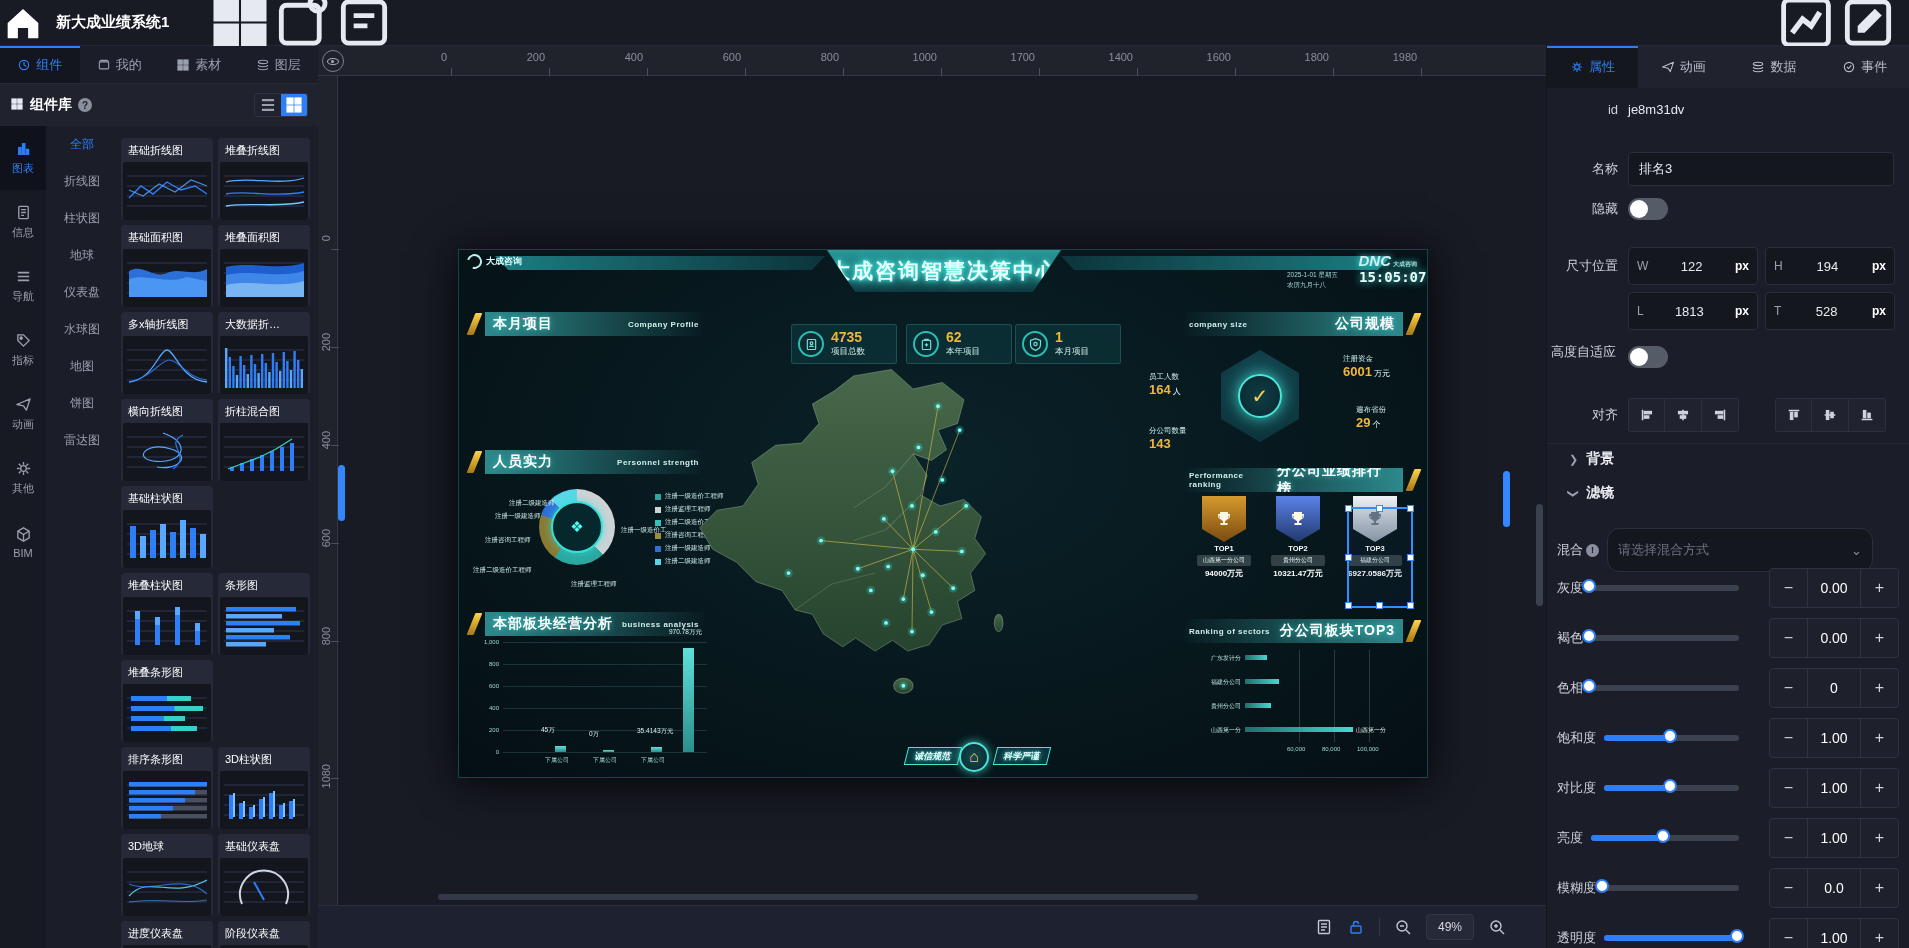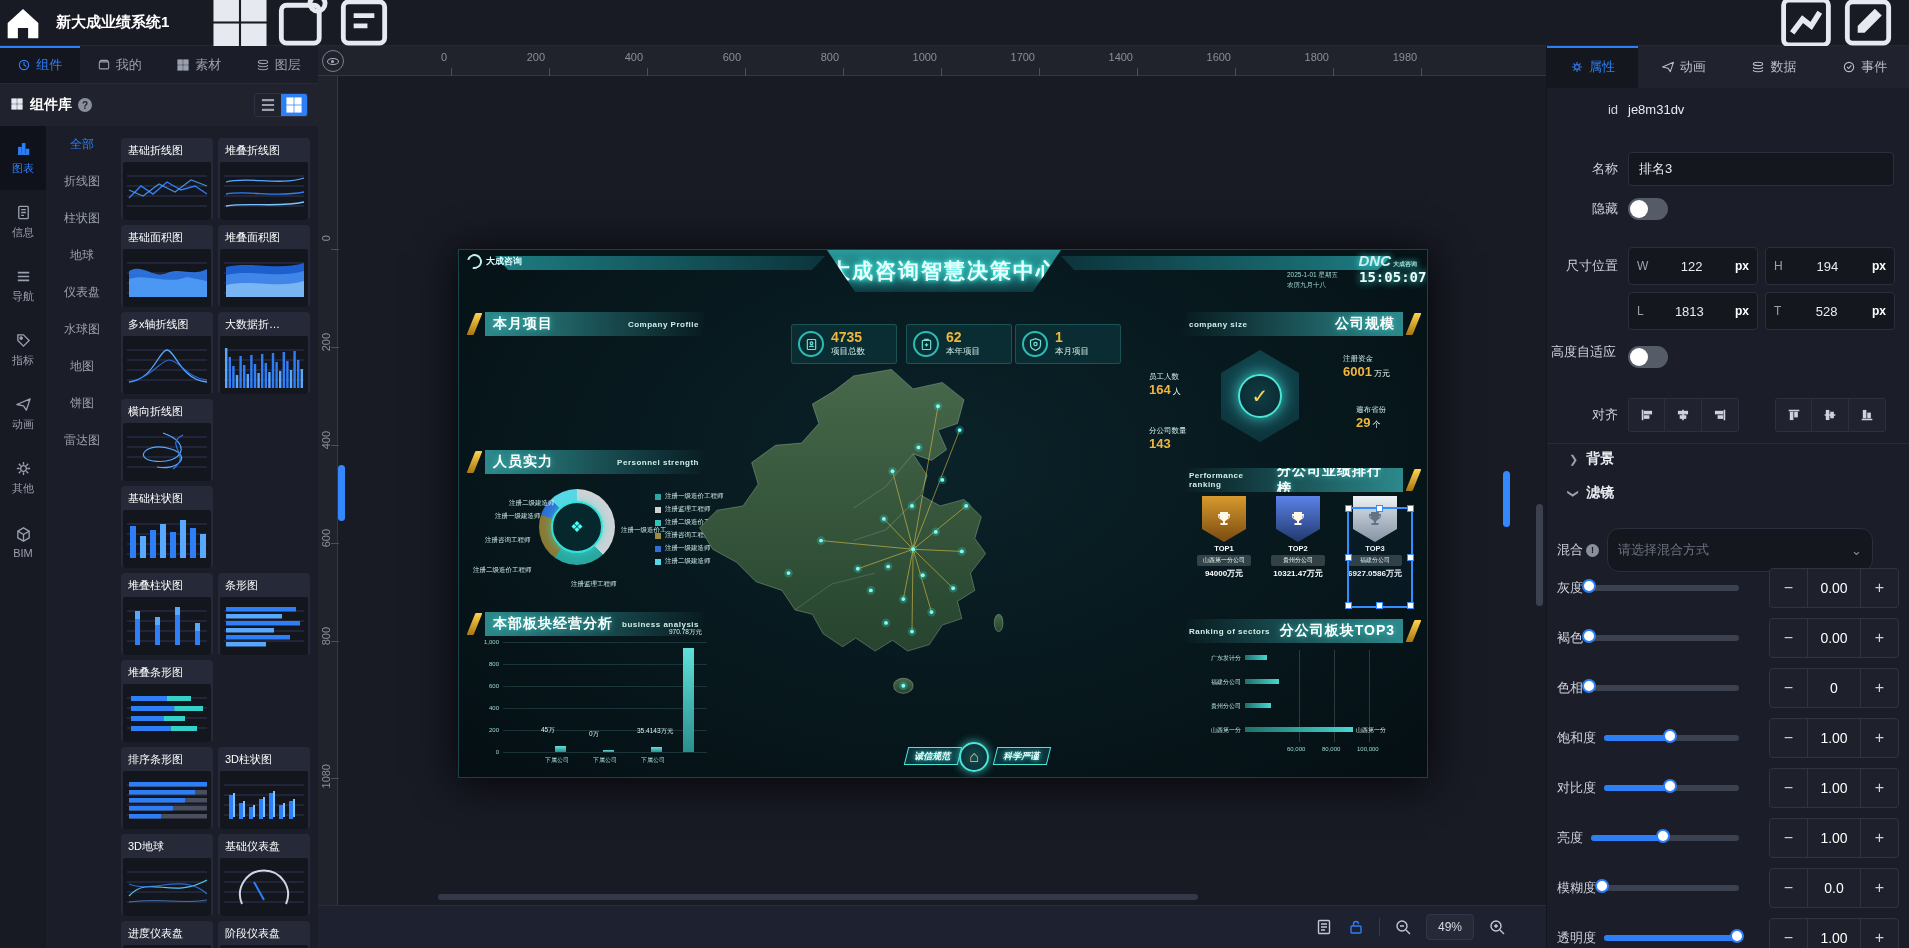--- a/index.html
+++ b/index.html
@@ -445,20 +445,41 @@
         <div class="thumb">
           <svg viewBox="0 0 88 54" width="100%" height="100%">
             <g stroke="#2f3550" stroke-width="1">
               <line x1="4" y1="12" x2="84" y2="12"></line>
               <line x1="4" y1="22" x2="84" y2="22"></line>
               <line x1="4" y1="32" x2="84" y2="32"></line>
               <line x1="4" y1="42" x2="84" y2="42"></line>
             </g>
             <path d="M40 8 C70 18,60 40,30 36 C10 33,24 16,48 24 C70 31,54 46,34 42" fill="none" stroke="#58a8ff" stroke-width="1.2"></path>
             <path d="M60 10 C40 20,70 30,50 44" fill="none" stroke="#2e7ef7" stroke-width="1.1"></path>
+          </svg>
+        </div>
+      </div>
+      <div class="card" style="left:100px;top:267px">
+        <div class="ct">折柱混合图</div>
+        <div class="thumb">
+          <svg viewBox="0 0 88 54" width="100%" height="100%">
+            <g stroke="#2f3550" stroke-width="1">
+              <line x1="4" y1="12" x2="84" y2="12"></line>
+              <line x1="4" y1="22" x2="84" y2="22"></line>
+              <line x1="4" y1="32" x2="84" y2="32"></line>
+              <line x1="4" y1="42" x2="84" y2="42"></line>
+            </g>
+            <rect x="10" y="42" width="4" height="4" fill="#2e7ef7"></rect>
+            <rect x="20" y="38" width="4" height="8" fill="#2e7ef7"></rect>
+            <rect x="30" y="34" width="4" height="12" fill="#2e7ef7"></rect>
+            <rect x="40" y="30" width="4" height="16" fill="#2e7ef7"></rect>
+            <rect x="50" y="26" width="4" height="20" fill="#2e7ef7"></rect>
+            <rect x="60" y="22" width="4" height="24" fill="#2e7ef7"></rect>
+            <rect x="70" y="18" width="4" height="28" fill="#2e7ef7"></rect>
+            <polyline points="8,44 24,38 40,32 56,24 72,14" fill="none" stroke="#35d0c8" stroke-width="1.3"></polyline>
           </svg>
         </div>
       </div>
       <div class="card" style="left:3px;top:354px">
         <div class="ct">基础柱状图</div>
         <div class="thumb">
           <svg viewBox="0 0 88 54" width="100%" height="100%">
             <g stroke="#2f3550" stroke-width="1">
               <line x1="4" y1="12" x2="84" y2="12"></line>
               <line x1="4" y1="22" x2="84" y2="22"></line>

